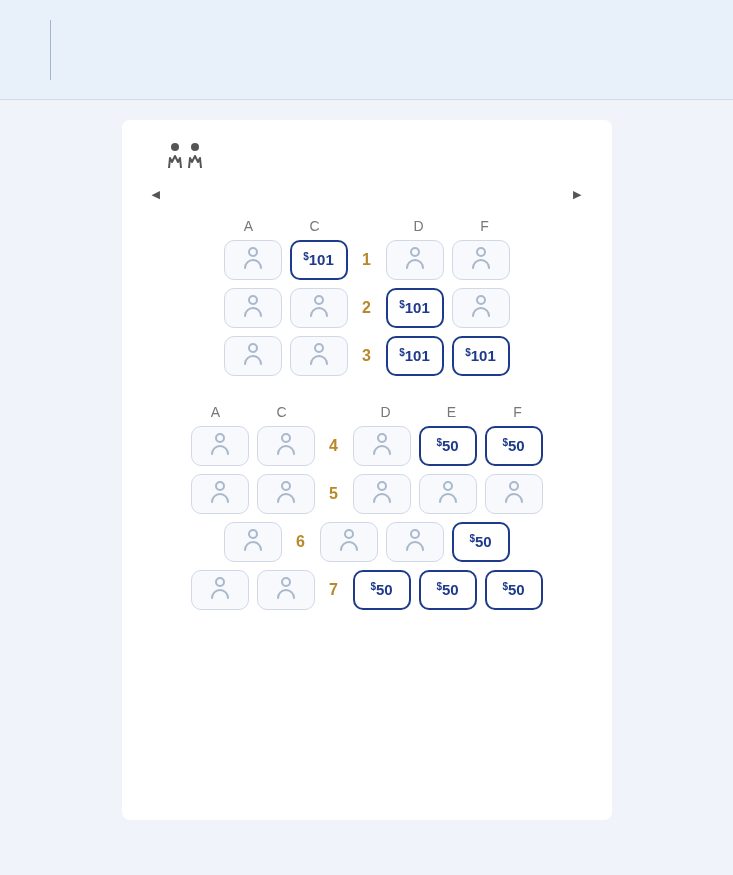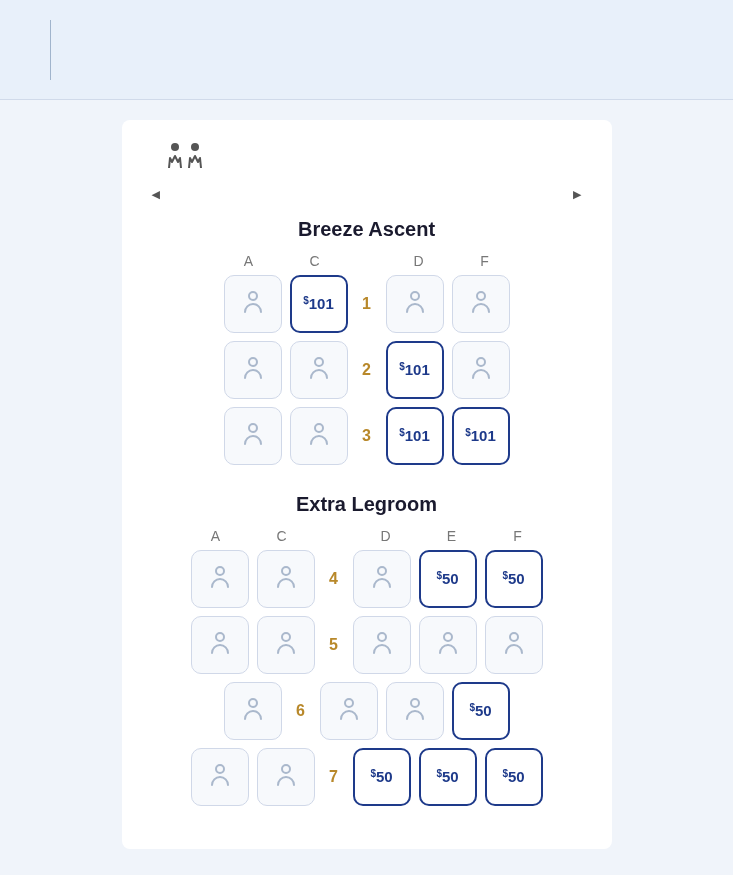--- a/index.html
+++ b/index.html
@@ -128,21 +128,21 @@
       font-size: 16px;
       font-weight: 700;
       color: #b8882a;
       width: 30px;
       text-align: center;
     }
 
     
     .seat {
       width: 58px;
-      height: 58px;
+      height: 40px;
       border-radius: 10px;
       border: 1.5px solid #d0d8e8;
       background: #f7f9fc;
       display: flex;
       flex-direction: column;
       align-items: center;
       justify-content: center;
       cursor: pointer;
       position: relative;
       margin: 0 4px;
@@ -200,21 +200,20 @@
         <span class="exit-arrow-left"></span>
         <span></span>
       </div>
       <div class="exit-label">
         <span></span>
         <span class="exit-arrow-right"></span>
       </div>
     </div>
 
     <div id="sections-container">
-        <div class="section-title">Breeze Ascent</div>
         <div class="col-headers">
       <div class="col-header" style="width:58px;margin:0 4px;">A</div>
       <div class="col-header" style="width:58px;margin:0 4px;">C</div>
       <div style="width:38px;"></div>
       <div class="col-header" style="width:58px;margin:0 4px;">D</div>
       <div class="col-header" style="width:58px;margin:0 4px;">F</div>
     </div>
         <div class="seat-row">
           <div class="seat">
             <div class="seat-icon"><svg width="22" height="24" viewBox="0 0 22 24" fill="none" xmlns="http://www.w3.org/2000/svg">
@@ -278,21 +277,20 @@
           </div>
           <div class="row-num">3</div>
           <div class="seat price-seat">
             <div class="seat-price" style="display: block;"><span style="font-size:10px;vertical-align:super;font-weight:700;color:#1e3a8a;">$</span><span style="font-size:15px;font-weight:800;color:#1e3a8a;">101</span></div>
           </div>
           <div class="seat price-seat">
             <div class="seat-price" style="display: block;"><span style="font-size:10px;vertical-align:super;font-weight:700;color:#1e3a8a;">$</span><span style="font-size:15px;font-weight:800;color:#1e3a8a;">101</span></div>
           </div>
         </div>
         <div style="height: 20px;"></div>
-        <div class="section-title">Extra Legroom</div>
         <div class="col-headers">
       <div class="col-header" style="width:58px;margin:0 4px;">A</div>
       <div class="col-header" style="width:58px;margin:0 4px;">C</div>
       <div style="width:38px;"></div>
       <div class="col-header" style="width:58px;margin:0 4px;">D</div>
       <div class="col-header" style="width:58px;margin:0 4px;">E</div>
       <div class="col-header" style="width:58px;margin:0 4px;">F</div>
     </div>
         <div class="seat-row">
           <div class="seat">

